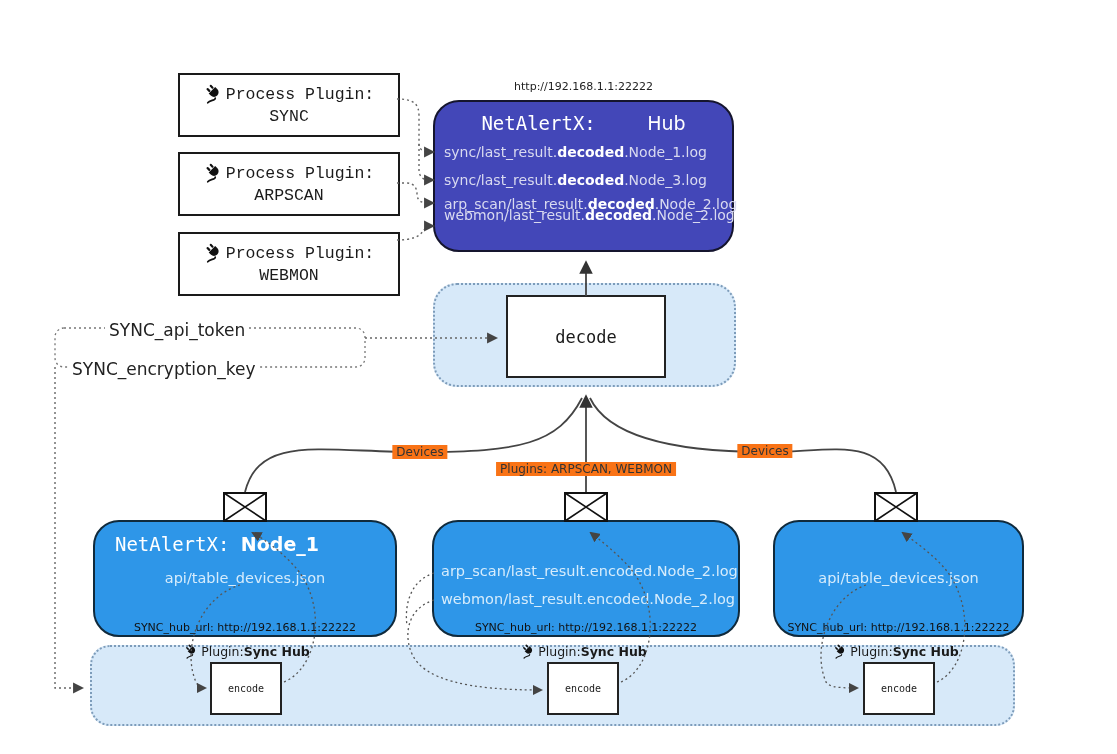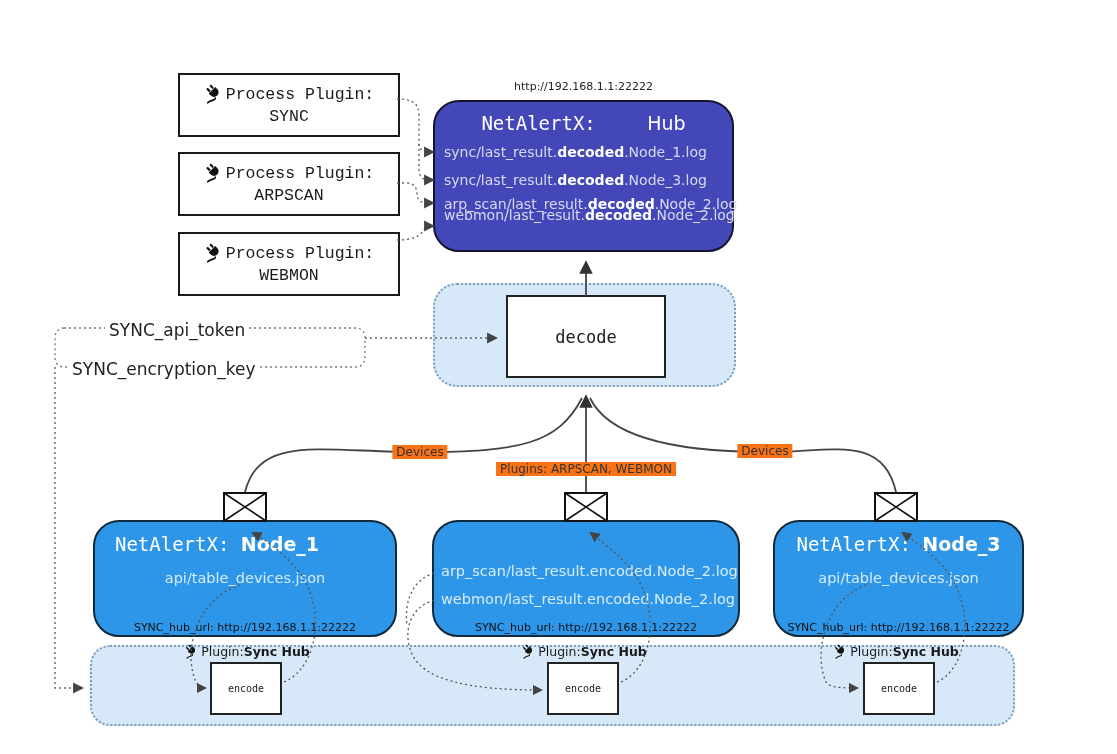--- a/index.html
+++ b/index.html
@@ -195,21 +195,20 @@
   <div class="abs node-title" style="left:93px; width:248px;"><span>NetAlertX: </span><b>Node_1</b></div>
   <div class="abs node-file" style="left:93px; width:304px; top:570px; text-align:center;">api/table_devices.json</div>
   <div class="abs node-url" style="left:93px; width:304px;">SYNC_hub_url: http://192.168.1.1:22222</div>
 
   <div class="abs node" style="left:432px; width:308px;"></div>
   <div class="abs node-file" style="left:441px; top:563px;">arp_scan/last_result.encoded.Node_2.log</div>
   <div class="abs node-file" style="left:441px; top:591px;">webmon/last_result.encoded.Node_2.log</div>
   <div class="abs node-url" style="left:432px; width:308px;">SYNC_hub_url: http://192.168.1.1:22222</div>
 
   <div class="abs node" style="left:773px; width:251px;"></div>
-  <div class="abs node-title" style="left:773px; width:251px;"><span>NetAlertX: </span><b>Node_3</b></div>
   <div class="abs node-file" style="left:773px; width:251px; top:570px; text-align:center;">api/table_devices.json</div>
   <div class="abs node-url" style="left:773px; width:251px;">SYNC_hub_url: http://192.168.1.1:22222</div>
 
   <div class="abs lightc bottom-cont"></div>
 
   <div class="abs enc-label" style="left:247px;">
     <svg class="plug" viewBox="0 0 24 24">
         <g fill="#111" transform="rotate(-45 12 10)">
           <rect x="8" y="0.5" width="2.6" height="5.5" rx="1.2"></rect>
           <rect x="13.4" y="0.5" width="2.6" height="5.5" rx="1.2"></rect>

